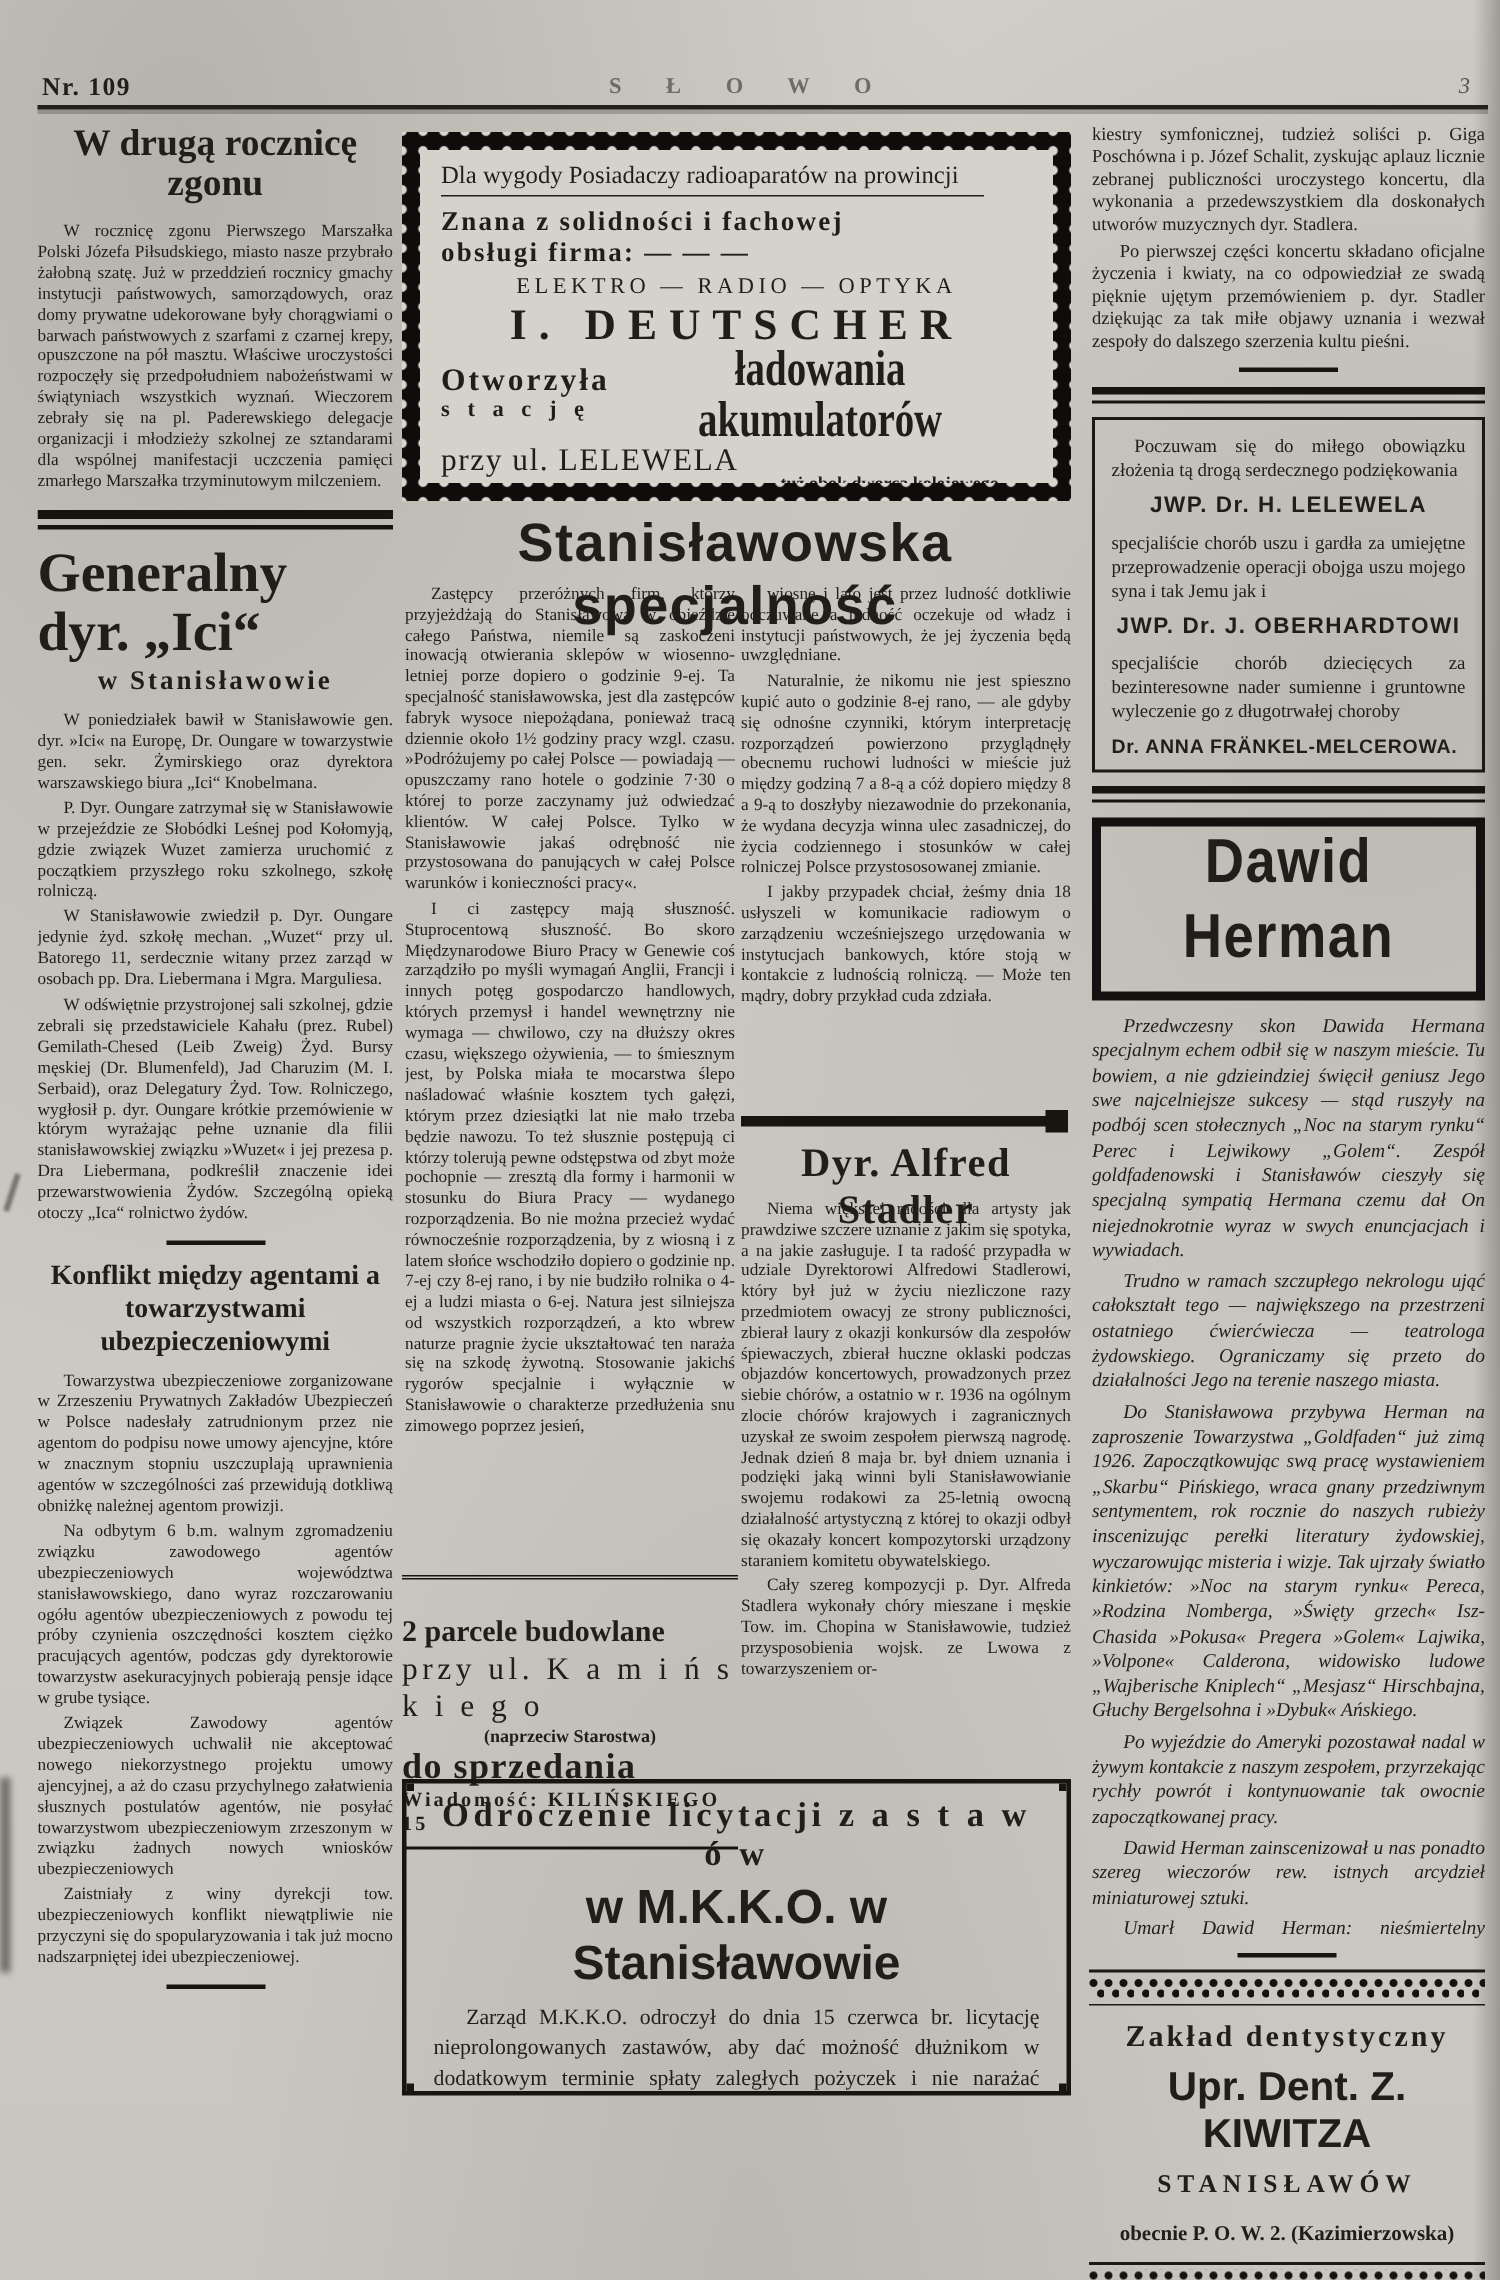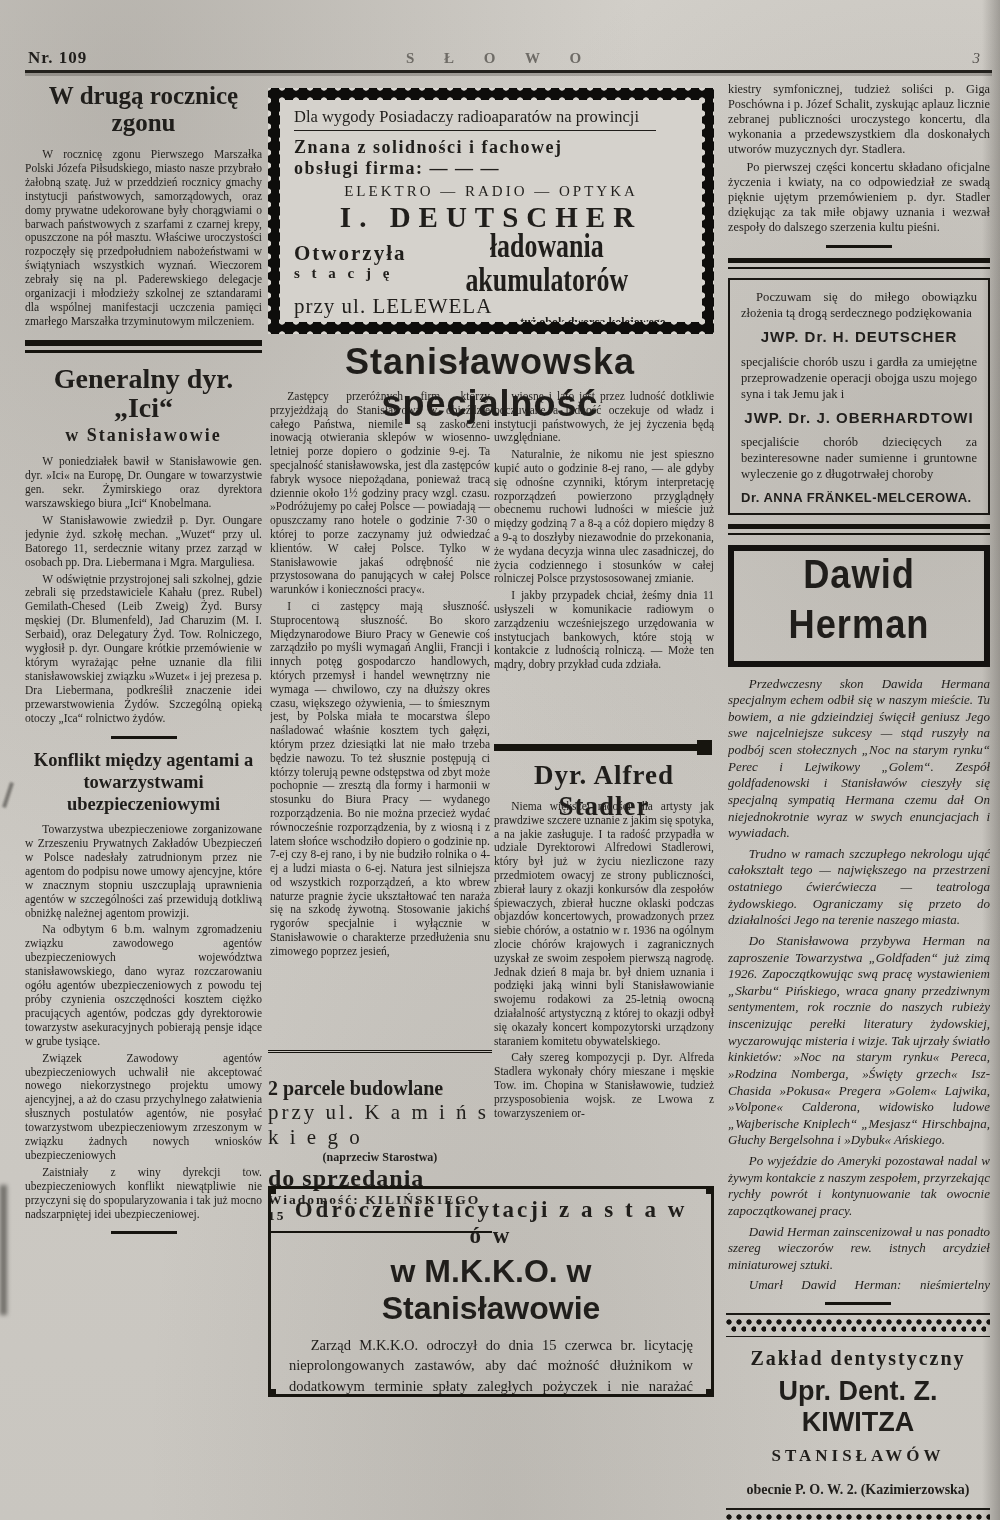--- a/index.html
+++ b/index.html
@@ -18,21 +18,21 @@
   .center{text-align:center;}
   
   .hdr-issue{font-weight:bold;font-size:17px;letter-spacing:1px;}
   .hdr-mast{font-weight:bold;font-size:15px;letter-spacing:13px;color:#6e6b66;text-align:center;}
   .hdr-page{font-style:italic;font-size:15px;color:#55524e;}
   .hdr-rule{height:3px;background:#23211d;box-shadow:0 3px 0 rgba(35,33,29,.25);}
   
   #col1{font-size:11.5px;line-height:1.21;overflow:hidden;}
   .t-anniv{font-size:25px;font-weight:bold;line-height:1.08;text-align:center;margin:0 0 12px;}
   .divider-heavy{height:4px;border-top:6px solid #16140f;border-bottom:3px solid #16140f;margin:11px 0;}
-  .t-ici1{font-size:28px;font-weight:bold;text-align:center;margin:4px 0 0;line-height:1.05;}
+  .t-ici1{font-size:37px;font-weight:bold;text-align:left;margin:4px 0 0;line-height:1.05;}
   .t-ici2{font-size:18px;font-weight:bold;text-align:center;letter-spacing:2px;margin:2px 0 9px;}
   .rule-short{width:66px;height:3px;background:#16140f;margin:10px auto;}
   .t-conflict{font-size:18.5px;font-weight:bold;text-align:center;line-height:1.2;margin:4px 0 8px;}
   
   .film{background-color:#0e0d0b;
     background-image:radial-gradient(circle,#d9d6d0 2.8px,transparent 3.5px);
     background-size:14px 13px;background-position:7px 6px;padding:12px;}
   .film-in{background:#d5d2cc;width:100%;height:100%;padding:7px 14px;box-sizing:border-box;overflow:hidden;}
   .ad1-l1{font-size:16.5px;border-bottom:1.5px solid #201e1b;padding-bottom:3px;width:92%;}
   .ad1-l2{font-size:18px;font-weight:bold;letter-spacing:1.5px;margin-top:6px;}
@@ -104,20 +104,21 @@
   <div id="col1" class="abs" style="left:25px;top:82px;width:237px;height:1436px;">
     <div class="t-anniv">
       <div>W drugą rocznicę</div>
       <div>zgonu</div>
     </div>
     <p class="p">W rocznicę zgonu Pierwszego Marszałka Polski Józefa Piłsudskiego, miasto nasze przybrało żałobną szatę. Już w przeddzień rocznicy gmachy instytucji państwowych, samorządowych, oraz domy prywatne udekorowane były chorągwiami o barwach państwowych z szarfami z czarnej krepy, opuszczone na pół masztu. Właściwe uroczystości rozpoczęły się przedpołudniem nabożeństwami w świątyniach wszystkich wyznań. Wieczorem zebrały się na pl. Paderewskiego delegacje organizacji i młodzieży szkolnej ze sztandarami dla wspólnej manifestacji uczczenia pamięci zmarłego Marszałka trzyminutowym milczeniem.</p>
     <div class="divider-heavy"></div>
     <div class="t-ici1">Generalny dyr. „Ici“</div>
     <div class="t-ici2">w Stanisławowie</div>
     <p class="p">W poniedziałek bawił w Stanisławowie gen. dyr. »Ici« na Europę, Dr. Oungare w towarzystwie gen. sekr. Żymirskiego oraz dyrektora warszawskiego biura „Ici“ Knobelmana.</p>
+    <p class="p">P. Dyr. Oungare zatrzymał się w Stanisławowie w przejeździe ze Słobódki Leśnej pod Kołomyją, gdzie związek Wuzet zamierza uruchomić z początkiem przyszłego roku szkolnego, szkołę rolniczą.</p>
     <p class="p">W Stanisławowie zwiedził p. Dyr. Oungare jedynie żyd. szkołę mechan. „Wuzet“ przy ul. Batorego 11, serdecznie witany przez zarząd w osobach pp. Dra. Liebermana i Mgra. Marguliesa.</p>
     <p class="p">W odświętnie przystrojonej sali szkolnej, gdzie zebrali się przedstawiciele Kahału (prez. Rubel) Gemilath-Chesed (Leib Zweig) Żyd. Bursy męskiej (Dr. Blumenfeld), Jad Charuzim (M. I. Serbaid), oraz Delegatury Żyd. Tow. Rolniczego, wygłosił p. dyr. Oungare krótkie przemówienie w którym wyrażając pełne uznanie dla filii stanisławowskiej związku »Wuzet« i jej prezesa p. Dra Liebermana, podkreślił znaczenie idei przewarstwowienia Żydów. Szczególną opieką otoczy „Ica“ rolnictwo żydów.</p>
     <div class="rule-short"></div>
     <div class="t-conflict">Konflikt między agentami a towarzystwami ubezpieczeniowymi</div>
     <p class="p">Towarzystwa ubezpieczeniowe zorganizowane w Zrzeszeniu Prywatnych Zakładów Ubezpieczeń w Polsce nadesłały zatrudnionym przez nie agentom do podpisu nowe umowy ajencyjne, które w znacznym stopniu uszczuplają uprawnienia agentów w szczególności zaś przewidują dotkliwą obniżkę należnej agentom prowizji.</p>
     <p class="p">Na odbytym 6 b.m. walnym zgromadzeniu związku zawodowego agentów ubezpieczeniowych województwa stanisławowskiego, dano wyraz rozczarowaniu ogółu agentów ubezpieczeniowych z powodu tej próby czynienia oszczędności kosztem ciężko pracujących agentów, podczas gdy dyrektorowie towarzystw asekuracyjnych pobierają pensje idące w grube tysiące.</p>
     <p class="p">Związek Zawodowy agentów ubezpieczeniowych uchwalił nie akceptować nowego niekorzystnego projektu umowy ajencyjnej, a aż do czasu przychylnego załatwienia słusznych postulatów agentów, nie posyłać towarzystwom ubezpieczeniowym zrzeszonym w związku żadnych nowych wniosków ubezpieczeniowych</p>
     <p class="p">Zaistniały z winy dyrekcji tow. ubezpieczeniowych konflikt niewątpliwie nie przyczyni się do spopularyzowania i tak już mocno nadszarpniętej idei ubezpieczeniowej.</p>
     <div class="rule-short"></div>
   </div>
@@ -155,21 +156,21 @@
     <div class="ad2-l1" style="text-align:left;">2 parcele budowlane</div>
     <div class="ad2-l2" style="text-align:left;">przy ul.  K a m i ń s k i e g o</div>
     <div class="ad2-l3">(naprzeciw Starostwa)</div>
     <div class="ad2-l4" style="text-align:left;">do sprzedania</div>
     <div class="ad2-l5" style="text-align:left;">Wiadomość:   KILIŃSKIEGO 15</div>
   </div>
 
   <div class="abs coltxt" style="left:494px;top:390px;width:220px;height:348px;">
     <p class="p">wiosnę i lato jest przez ludność dotkliwie odczuwane a ludność oczekuje od władz i instytucji państwowych, że jej życzenia będą uwzględniane.</p>
     <p class="p">Naturalnie, że nikomu nie jest spieszno kupić auto o godzinie 8-ej rano, — ale gdyby się odnośne czynniki, którym interpretację rozporządzeń powierzono przyglądnęły obecnemu ruchowi ludności w mieście już między godziną 7 a 8-ą a cóż dopiero między 8 a 9-ą to doszłyby niezawodnie do przekonania, że wydana decyzja winna ulec zasadniczej, do życia codziennego i stosunków w całej rolniczej Polsce przystososowanej zmianie.</p>
-    <p class="p">I jakby przypadek chciał, żeśmy dnia 11 usłyszeli w komunikacie radiowym o zarządzeniu wcześniejszego urzędowania w instytucjach bankowych, które stoją w kontakcie z ludnością rolniczą. — Może ten mądry, dobry przykład cuda zdziała.</p>
+    <p class="p">I jakby przypadek chciał, żeśmy dnia 18 usłyszeli w komunikacie radiowym o zarządzeniu wcześniejszego urzędowania w instytucjach bankowych, które stoją w kontakcie z ludnością rolniczą. — Może ten mądry, dobry przykład cuda zdziała.</p>
   </div>
 
   <div class="abs stadler-bar" style="left:494px;top:744px;width:216px;"></div>
   <div class="abs t-stadler" style="left:490px;top:760px;width:228px;">Dyr.  Alfred  Stadler</div>
   <div class="abs coltxt" style="left:494px;top:800px;width:220px;height:380px;">
     <p class="p">Niema większej radości dla artysty jak prawdziwe szczere uznanie z jakim się spotyka, a na jakie zasługuje. I ta radość przypadła w udziale Dyrektorowi Alfredowi Stadlerowi, który był już w życiu niezliczone razy przedmiotem owacyj ze strony publiczności, zbierał laury z okazji konkursów dla zespołów śpiewaczych, zbierał huczne oklaski podczas objazdów koncertowych, prowadzonych przez siebie chórów, a ostatnio w r. 1936 na ogólnym zlocie chórów krajowych i zagranicznych uzyskał ze swoim zespołem pierwszą nagrodę. Jednak dzień 8 maja br. był dniem uznania i podzięki jaką winni byli Stanisławowianie swojemu rodakowi za 25-letnią owocną działalność artystyczną z której to okazji odbył się okazały koncert kompozytorski urządzony staraniem komitetu obywatelskiego.</p>
     <p class="p">Cały szereg kompozycji p. Dyr. Alfreda Stadlera wykonały chóry mieszane i męskie Tow. im. Chopina w Stanisławowie, tudzież przysposobienia wojsk. ze Lwowa z towarzyszeniem or-</p>
   </div>
 
   <div class="abs mkko" style="left:268px;top:1186px;width:446px;height:211px;">
@@ -183,21 +184,21 @@
     <p class="p">Zaznacza się jednak, że zastawy będą prolongowane za spłatą nie tylko odsetek, ale także odpowiedniej części kapitału, z tym, że pożyczki dawne, zaciągnięte przed rokiem 1936 muszą być spłacone w całości.</p>
   </div>
 
   <div id="col4" class="abs" style="left:728px;top:82px;width:262px;height:1214px;">
     <p class="p" style="text-indent:0;">kiestry symfonicznej, tudzież soliści p. Giga Poschówna i p. Józef Schalit, zyskując aplauz licznie zebranej publiczności uroczystego koncertu, dla wykonania a przedewszystkiem dla doskonałych utworów muzycznych dyr. Stadlera.</p>
     <p class="p">Po pierwszej części koncertu składano oficjalne życzenia i kwiaty, na co odpowiedział ze swadą pięknie ujętym przemówieniem p. dyr. Stadler dziękując za tak miłe objawy uznania i wezwał zespoły do dalszego szerzenia kultu pieśni.</p>
     <div class="rule-short"></div>
     <div class="rule-heavy"></div>
     <div class="thanksbox">
       <p class="p" style="text-indent:1.2em;">Poczuwam się do miłego obowiązku złożenia tą drogą serdecznego podziękowania</p>
-      <div class="thanks-name">JWP. Dr. H. DEUTSCHER</div>
+      <div class="thanks-name">JWP. Dr. H. LELEWELA</div>
       <p class="p" style="text-indent:0;">specjaliście chorób uszu i gardła za umiejętne przeprowadzenie operacji obojga uszu mojego syna i tak Jemu jak i</p>
       <div class="thanks-name">JWP. Dr. J. OBERHARDTOWI</div>
       <p class="p" style="text-indent:0;">specjaliście chorób dziecięcych za bezinteresowne nader sumienne i gruntowne wyleczenie go z długotrwałej choroby</p>
       <div class="thanks-sig">Dr. ANNA FRÄNKEL-MELCEROWA.</div>
     </div>
     <div class="rule-heavy"></div>
     <div class="hermanbox">
       <div class="t-herman">Dawid  Herman</div>
     </div>
     <p class="herman-p">Przedwczesny skon Dawida Hermana specjalnym echem odbił się w naszym mieście. Tu bowiem, a nie gdzieindziej święcił geniusz Jego swe najcelniejsze sukcesy — stąd ruszyły na podbój scen stołecznych „Noc na starym rynku“ Perec i Lejwikowy „Golem“. Zespół goldfadenowski i Stanisławów cieszyły się specjalną sympatią Hermana czemu dał On niejednokrotnie wyraz w swych enuncjacjach i wywiadach.</p>

